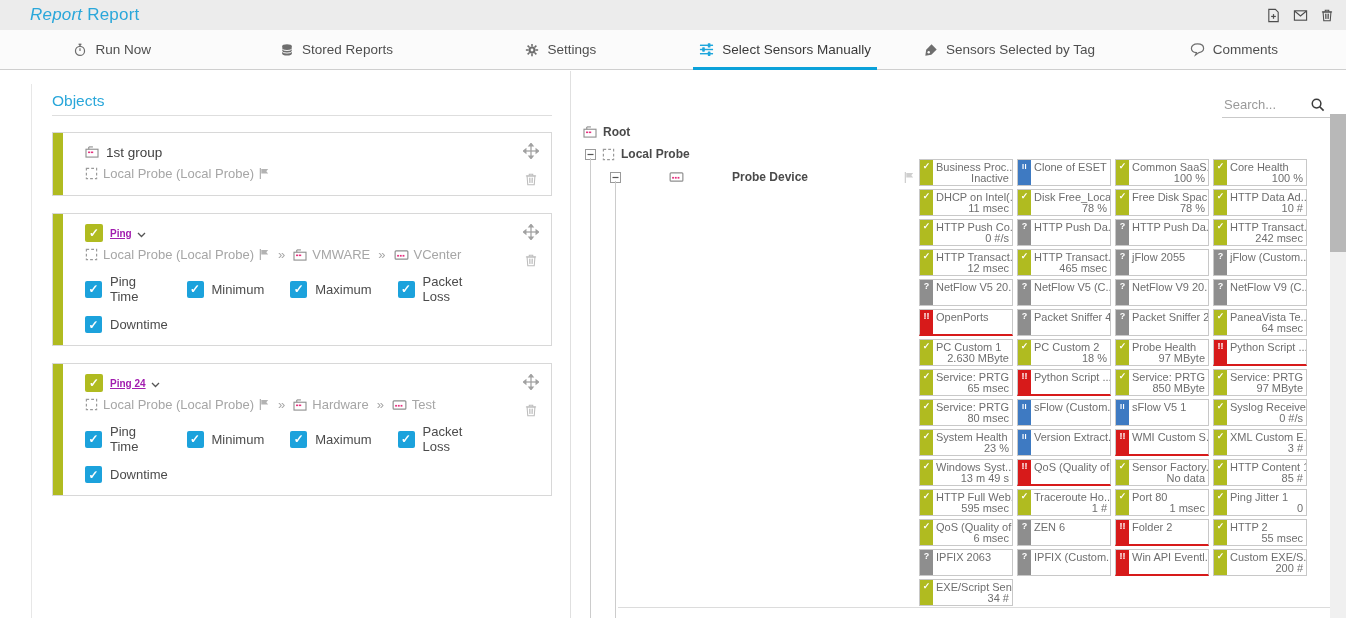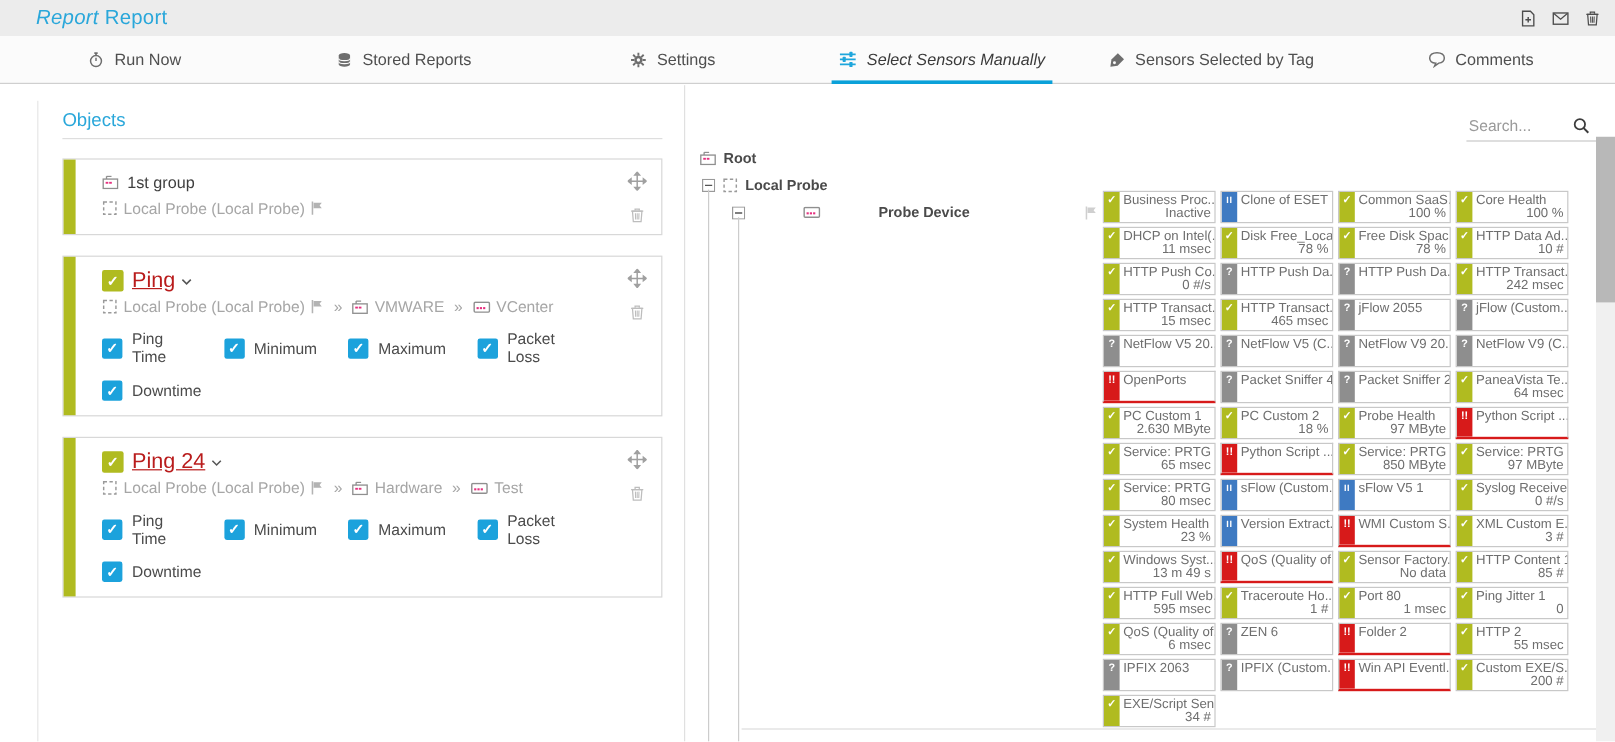--- a/index.html
+++ b/index.html
@@ -20,37 +20,37 @@
   .hdr-actions { position:absolute; right:12px; top:0; height:30px; display:flex; align-items:center; gap:12px; color:#4d4d4d; }
   .hbtn { cursor:pointer; }
 
   
   .tabbar { position:absolute; left:0; top:30px; width:1346px; height:40px; background:#fbfbfb;
             border-bottom:1px solid #cfcfcf; display:flex; }
   .tab { flex:1; display:flex; align-items:center; justify-content:center; gap:8px;
          font-size:13.5px; color:#4f4f4f; position:relative; cursor:pointer; }
   .tab .ticon { color:#6e6e6e; }
   .tab.active .ticon { color:#1ea6dc; }
-  .tab.active { color:#3a3a3a;font-style:italic; }
+  .tab.active { color:#3a3a3a; }
   .tab.active::after { content:""; position:absolute; left:20px; right:20px; bottom:-1px; height:3px; background:#0ba1d9; }
 
   
   .left-edge { position:absolute; left:31px; top:84px; width:1px; height:534px; background:#e7e7e7; }
   .panel-divider { position:absolute; left:570px; top:71px; width:1px; height:547px; background:#e0e0e0; }
 
   
   .objects-heading { position:absolute; left:52px; top:92px; font-size:15.5px; color:#2aa7da; }
   .objects-rule { position:absolute; left:52px; top:115px; width:500px; height:1px; background:#dedede; }
   .cards { position:absolute; left:52px; top:132px; width:500px; }
   .obj-card { position:relative; border:1px solid #d8d8d8; background:#fff; margin-bottom:17px;
               padding:9px 40px 12px 32px; min-height:64px; }
   .stripe { position:absolute; left:0; top:0; bottom:0; width:10px; background:#b0bb20; }
   .title-row { display:flex; align-items:center; gap:7px; min-height:20px; }
   .obj-title { font-size:13.5px; color:#3f3f3f; }
-  .obj-link { font-size:18px; color:#b91c1c; text-decoration:underline; cursor:pointer; }
+  .obj-link { font-size:10px; color:#a21caf; text-decoration:underline; cursor:pointer;font-weight:bold; }
   .chev { margin-left:-2px; margin-top:3px; }
   .cb { width:18px; height:18px; border-radius:2px; display:inline-flex; align-items:center; justify-content:center;
         color:#fff; font-size:12px; font-weight:bold; flex:0 0 auto; cursor:pointer; }
   .cb-green { background:#b0bb20; }
   .cb-blue { background:#1ca2dc; width:17px; height:17px; }
   .bc-row { display:flex; align-items:center; gap:5px; margin-top:4px; font-size:13px; color:#a6a6a6; white-space:nowrap; }
   .bc-sep { margin:0 3px; color:#a6a6a6; }
   .bc-txt { color:#a6a6a6; }
   .flag-gray { color:#b3b3b3; }
   .flag-light { color:#cfcfcf; }
@@ -613,21 +613,21 @@
         <span class="sticon">✓</span>
       </span>
       <span class="t-title">HTTP Transact...</span>
       <span class="t-value">242 msec</span>
     </div>
     <div class="tile s-up">
       <span class="stripe2" style="background:#b0bb20">
         <span class="sticon">✓</span>
       </span>
       <span class="t-title">HTTP Transact...</span>
-      <span class="t-value">15 msec</span>
+      <span class="t-value">12 msec</span>
     </div>
     <div class="tile s-up">
       <span class="stripe2" style="background:#b0bb20">
         <span class="sticon">✓</span>
       </span>
       <span class="t-title">HTTP Transact...</span>
       <span class="t-value">465 msec</span>
     </div>
     <div class="tile s-unknown">
       <span class="stripe2" style="background:#8e8e8e">

